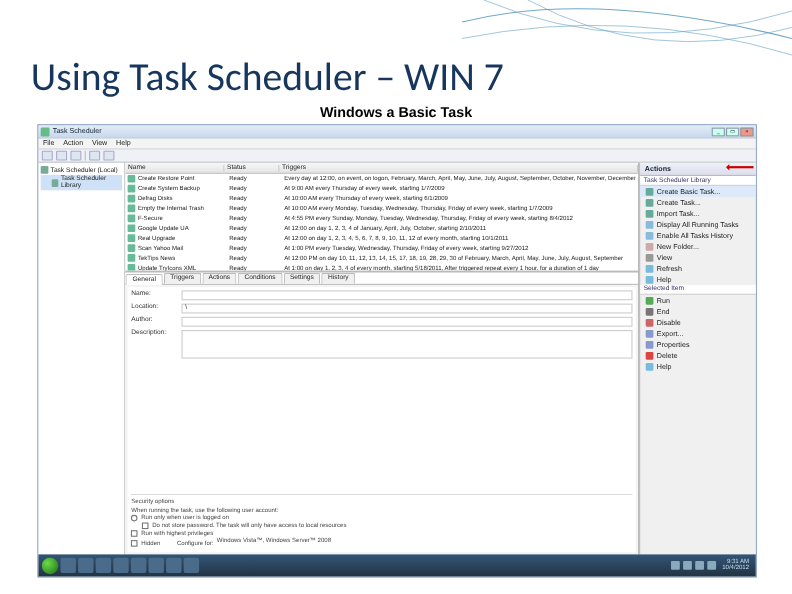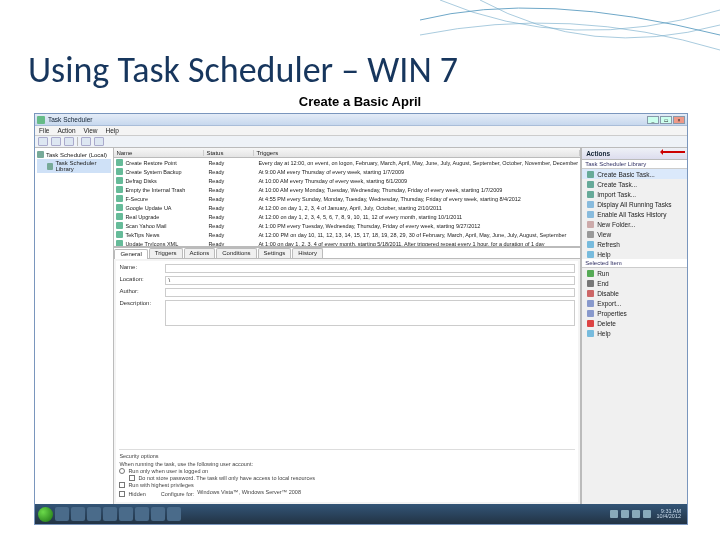--- a/index.html
+++ b/index.html
@@ -67,21 +67,21 @@
   <div class="deco">
     <svg viewBox="0 0 300 90">
       <path d="M 0 20 Q 120 -10 300 35" stroke="#6fa8c8" stroke-width="1" fill="none"></path>
       <path d="M 0 35 Q 150 5 300 50" stroke="#6fa8c8" stroke-width="0.6" fill="none"></path>
       <path d="M 20 0 Q 150 55 300 10" stroke="#6fa8c8" stroke-width="0.6" fill="none"></path>
       <path d="M 60 0 Q 170 60 300 25" stroke="#6fa8c8" stroke-width="0.6" fill="none"></path>
     </svg>
   </div>
 
   <div class="slide-title">Using Task Scheduler – WIN 7</div>
-  <div class="subtitle">Create a Basic April</div>
+  <div class="subtitle">Windows a Basic Task</div>
 
   <div class="app-window">
 
     <div class="titlebar">
       <div style="display:flex;align-items:center">
         <div class="ticon"></div>
         <div class="ttext">Task Scheduler</div>
       </div>
       <div class="winbtns">
         <div class="winbtn">_</div>

